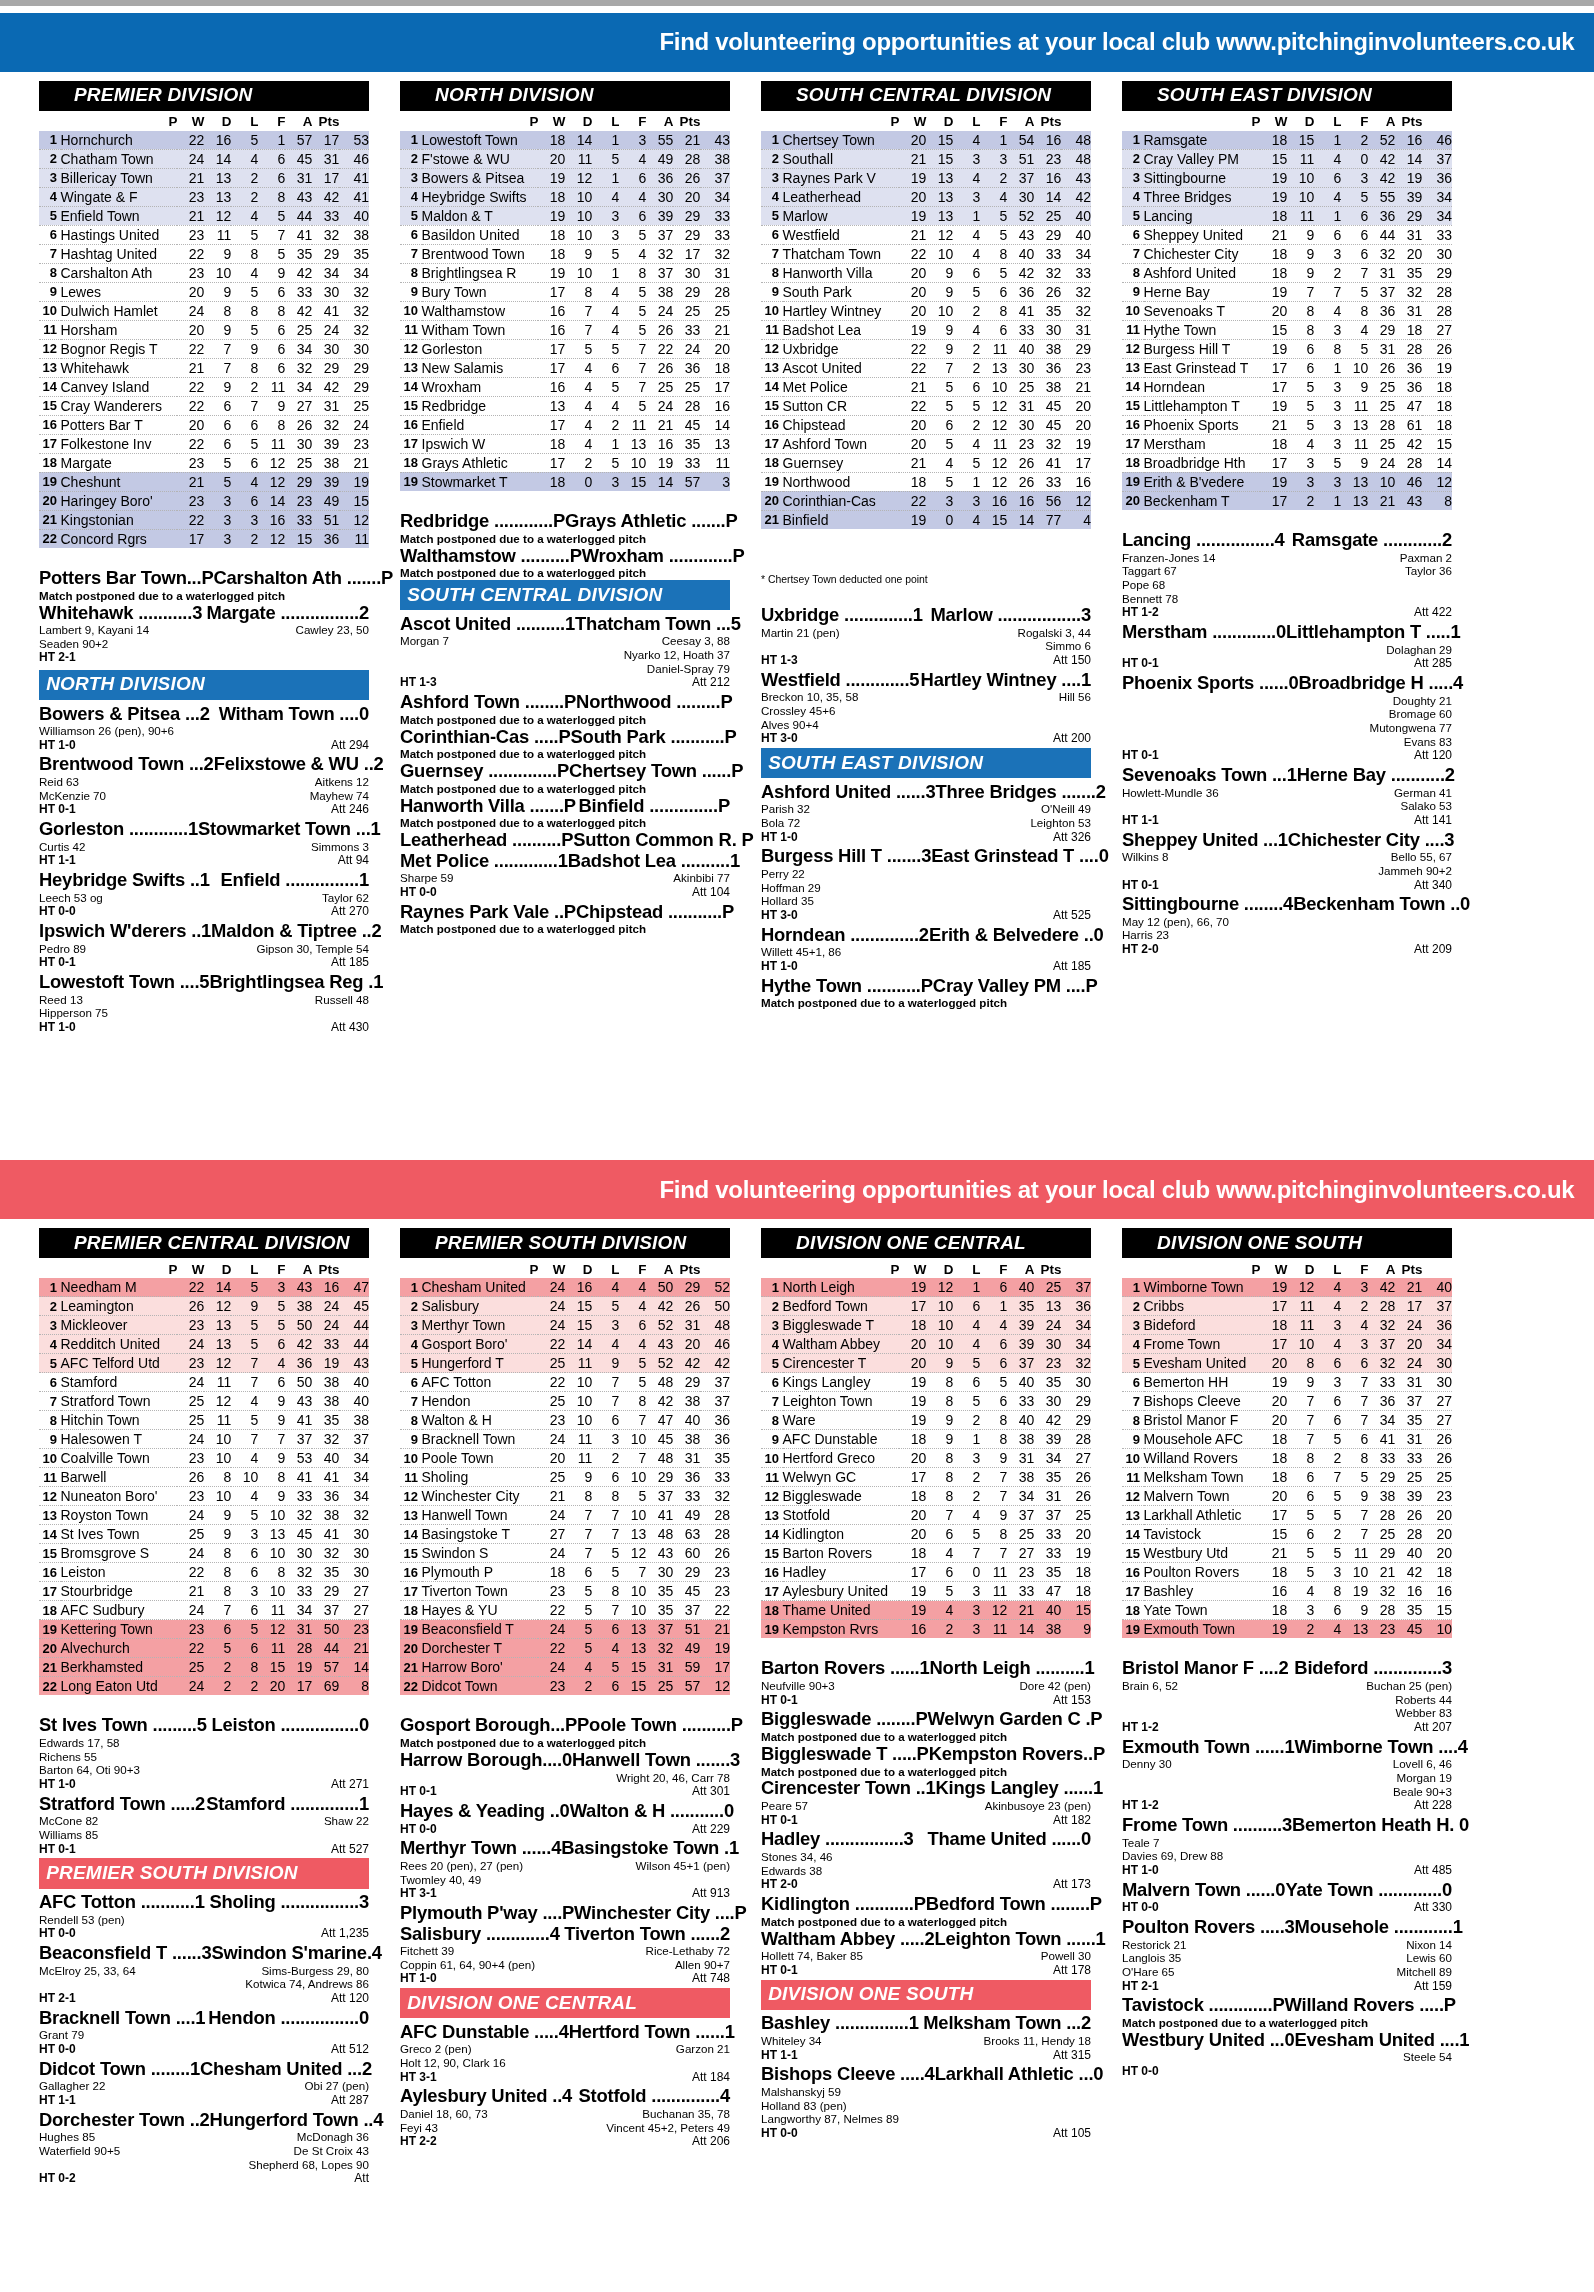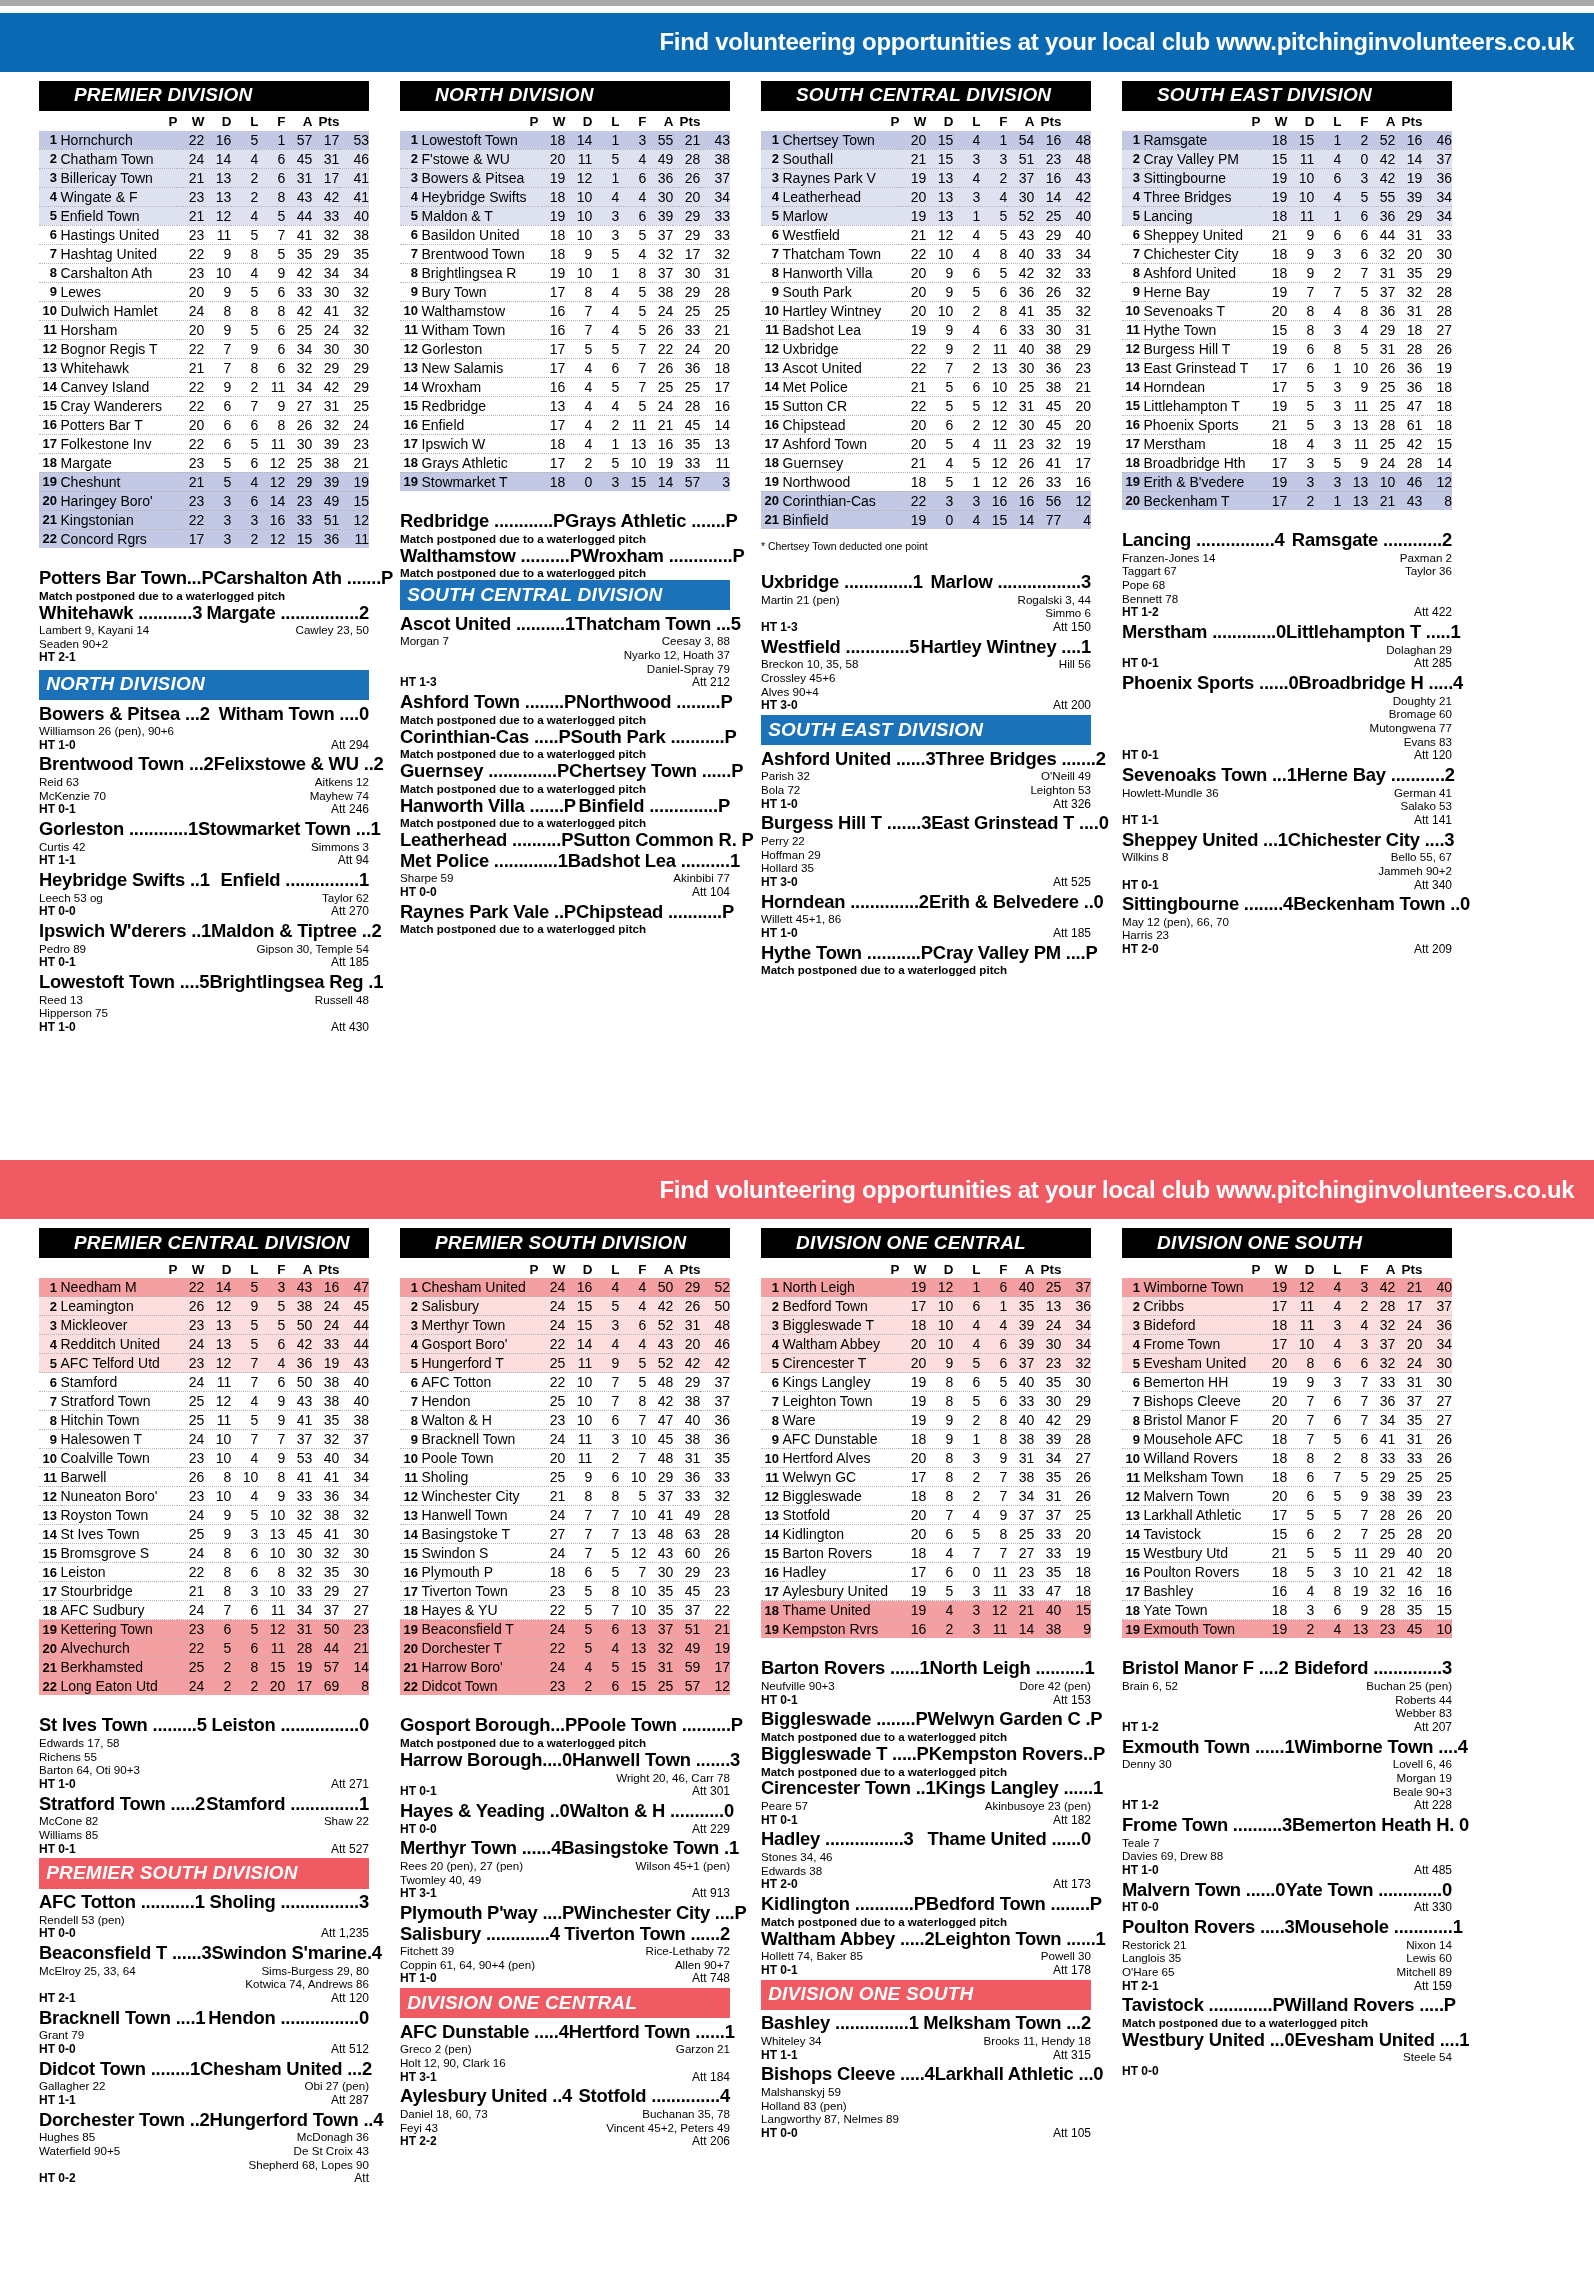--- a/index.html
+++ b/index.html
@@ -61,21 +61,21 @@
   table.lt td.num { text-align:right; width:27px; }
   table.lt td.num.pts { width:29.6px; }
   table.lt tr.hi1 td { background:#c3c9e4; }
   table.lt tr.hi2 td { background:#dee1f0; }
   table.lt tr.hi3 td { background:#c3c9e4; }
   table.lt tr.rhi1 td { background:#f4a0a3; }
   table.lt tr.rhi2 td { background:#fbdedd; }
   table.lt tr.rhi3 td { background:#f4a0a3; }
   table.lt tr.last td { border-bottom:0; }
 
-  .tnote { font-size:10.4px; padding-top:12px; }
+  .tnote { font-size:10.4px; padding-top:12px;margin-top:33px; }
 
   
   .mblock { margin-top:20px; }
   .mline {
     display:flex; justify-content:space-between;
     font-weight:bold; font-size:18.4px; line-height:1.12;
     white-space:nowrap; letter-spacing:-0.2px;
   }
   .scorers { display:flex; justify-content:space-between; font-size:11.6px; line-height:1.18; }
   .scorers .L { text-align:left; white-space:pre-line; }
@@ -2328,21 +2328,21 @@
                 <td class="num">18</td>
                 <td class="num">9</td>
                 <td class="num">1</td>
                 <td class="num">8</td>
                 <td class="num">38</td>
                 <td class="num">39</td>
                 <td class="num pts">28</td>
               </tr>
               <tr>
                 <td class="pos">10</td>
-                <td class="team">Hertford Alves</td>
+                <td class="team">Hertford Greco</td>
                 <td class="num">20</td>
                 <td class="num">8</td>
                 <td class="num">3</td>
                 <td class="num">9</td>
                 <td class="num">31</td>
                 <td class="num">34</td>
                 <td class="num pts">27</td>
               </tr>
               <tr>
                 <td class="pos">11</td>

